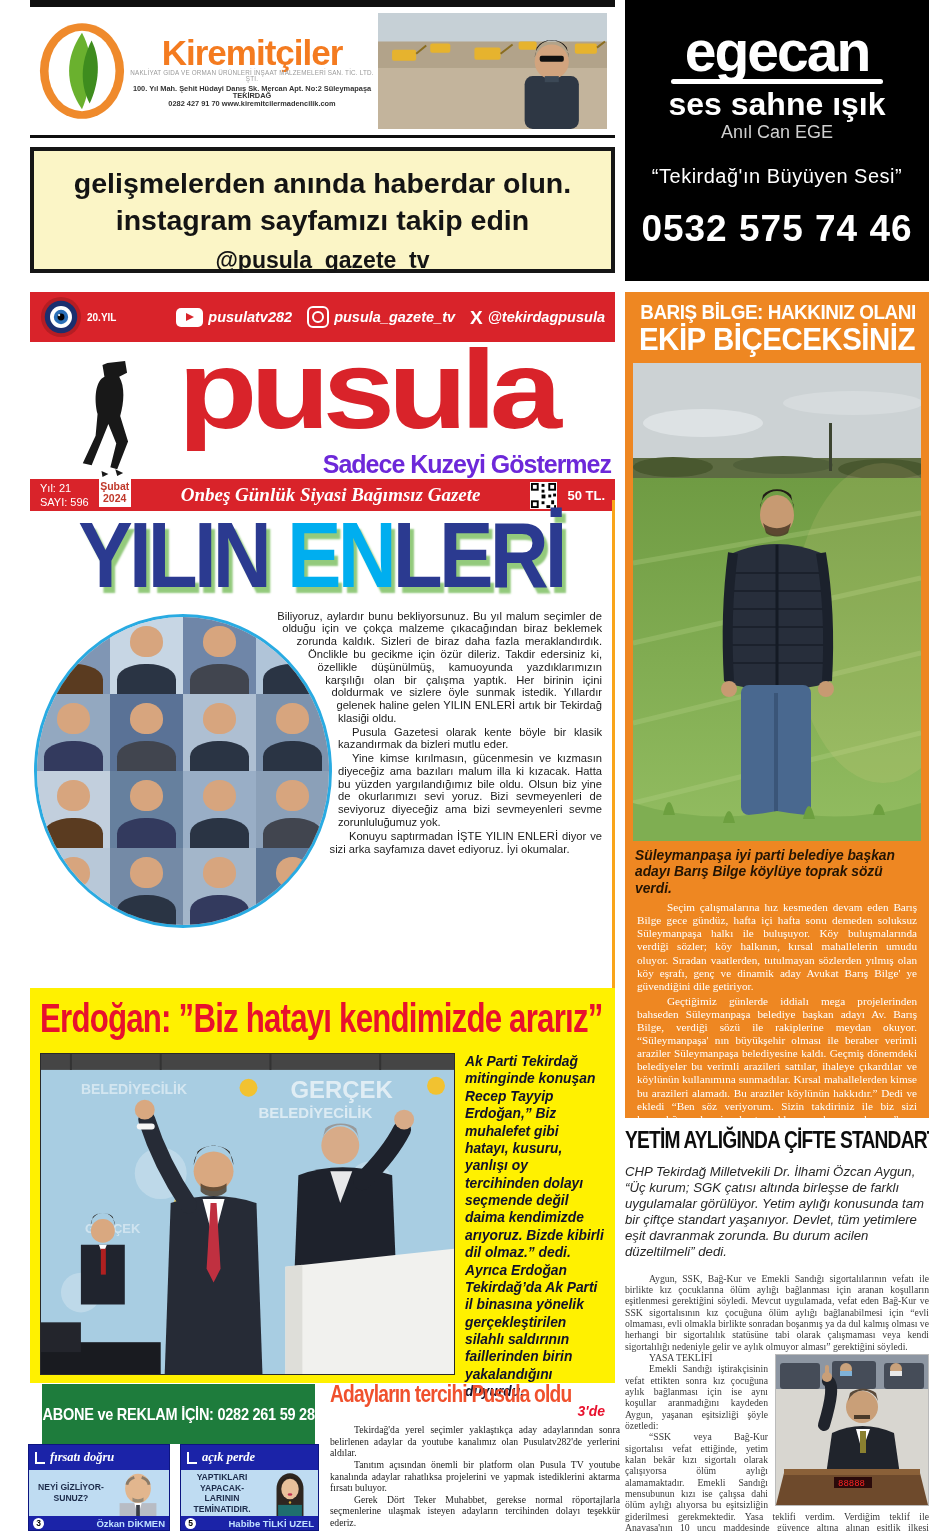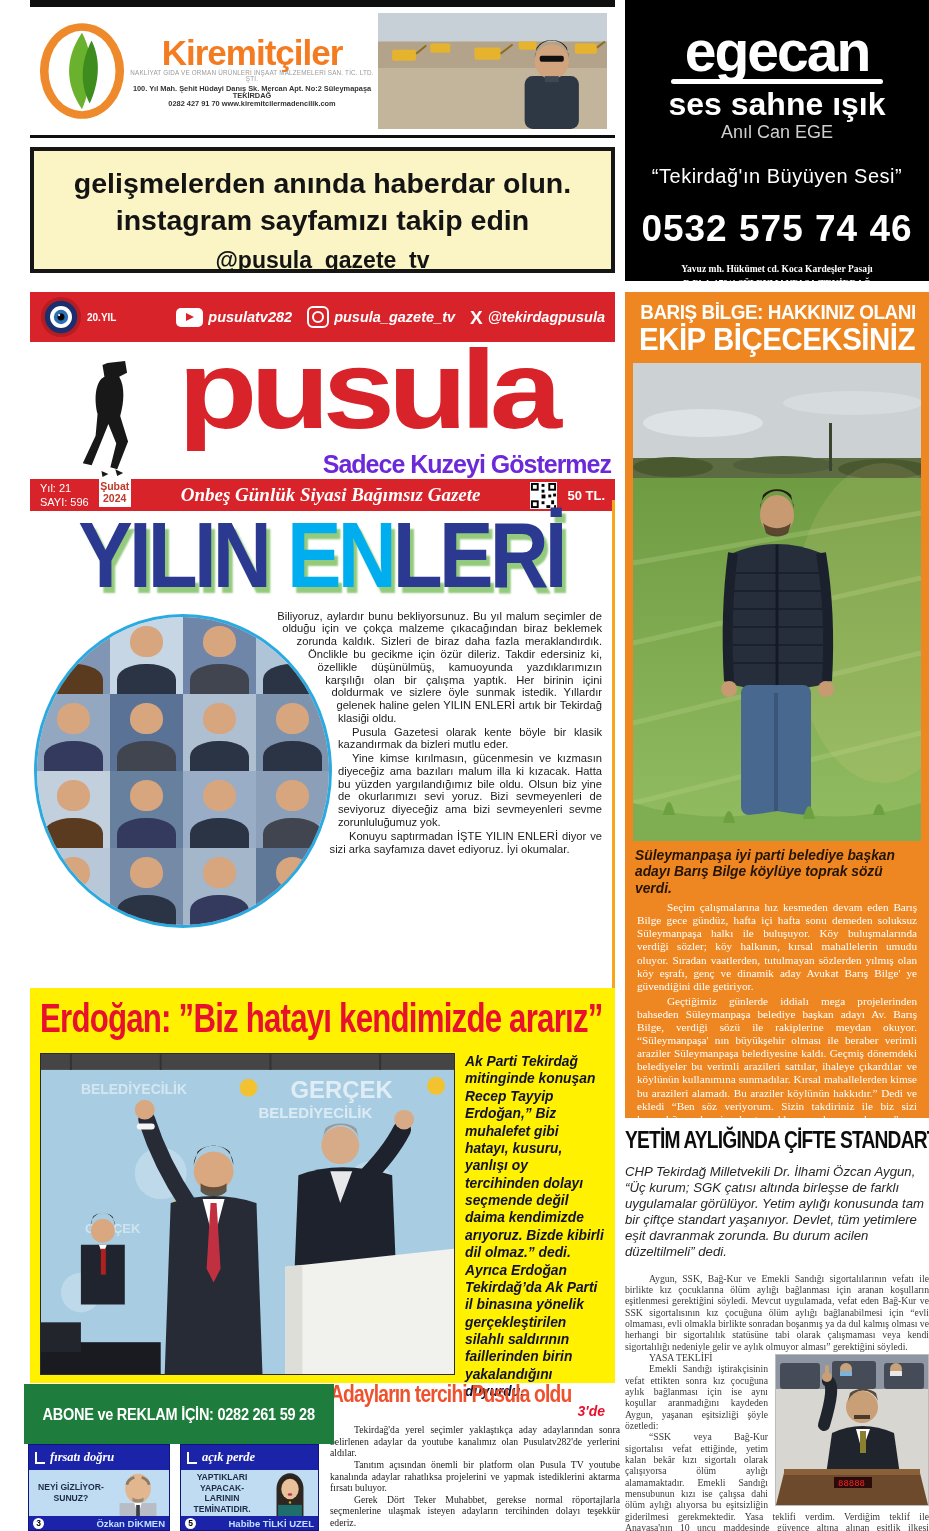--- a/index.html
+++ b/index.html
@@ -111,21 +111,21 @@
 
   
   .adaylar{left:330px;top:1380px;width:290px;height:151px;}
   .ad-head{color:#f0512d;font-size:24px;font-weight:900;letter-spacing:-1px;white-space:nowrap;
            transform:scaleX(.8);transform-origin:left center;}
   .ad-body{margin-top:16px;font-family:"Liberation Serif",serif;font-size:9.7px;line-height:1.2;
            color:#222;text-align:justify;}
   .ad-body p{margin:0;text-indent:24px;}
 
   
-  .subscribe{left:24px;top:1384px;width:310px;height:60px;background:#1e7c3c;display:flex;
+  .subscribe{left:42px;top:1384px;width:273px;height:60px;background:#1e7c3c;display:flex;
              align-items:center;justify-content:center;}
   .sub-text{color:#fff;font-size:16.5px;font-weight:900;white-space:nowrap;transform:scaleX(.88);letter-spacing:-.3px;}
 
   
   .colbox{width:142px;height:87px;display:flex;flex-direction:column;border:1px solid #0d1580;box-sizing:border-box;}
   .cb1{left:28px;top:1444px;} .cb2{left:180px;top:1444px;width:139px;}
   .cb-head{height:25px;background:#1b23a8;color:#fff;display:flex;align-items:center;gap:5px;
            padding:0 6px;font-family:"Liberation Serif",serif;font-style:italic;font-weight:bold;font-size:12.5px;}
   .cb-brk{width:8px;height:10px;border-left:2px solid #fff;border-bottom:2px solid #fff;display:inline-block;}
   .cb-body{flex:1;background:#bfdcf2;position:relative;overflow:hidden;}
@@ -181,24 +181,20 @@
     </svg>
   </div>
 
   <div class="abs egecan">
     <div class="eg-name">egecan</div>
     <div class="eg-rule"></div>
     <div class="eg-serv">ses sahne ışık</div>
     <div class="eg-person">Anıl Can EGE</div>
     <div class="eg-slogan">“Tekirdağ'ın Büyüyen Sesi”</div>
     <div class="eg-phone">0532 575 74 46</div>
-    <div class="eg-addr">
-      <div>Yavuz mh. Hükümet cd. Koca Kardeşler Pasajı</div>
-      <div>D Blok 173/4 SÜLEYMANPAŞA/TEKİRDAĞ</div>
-    </div>
   </div>
 
   <div class="abs insta">
     <div class="in-l">gelişmelerden anında haberdar olun.</div>
     <div class="in-l">instagram sayfamızı takip edin</div>
     <div class="in-h">@pusula_gazete_tv</div>
   </div>
 
   <div class="abs masthead">
     <div class="mh-top">

